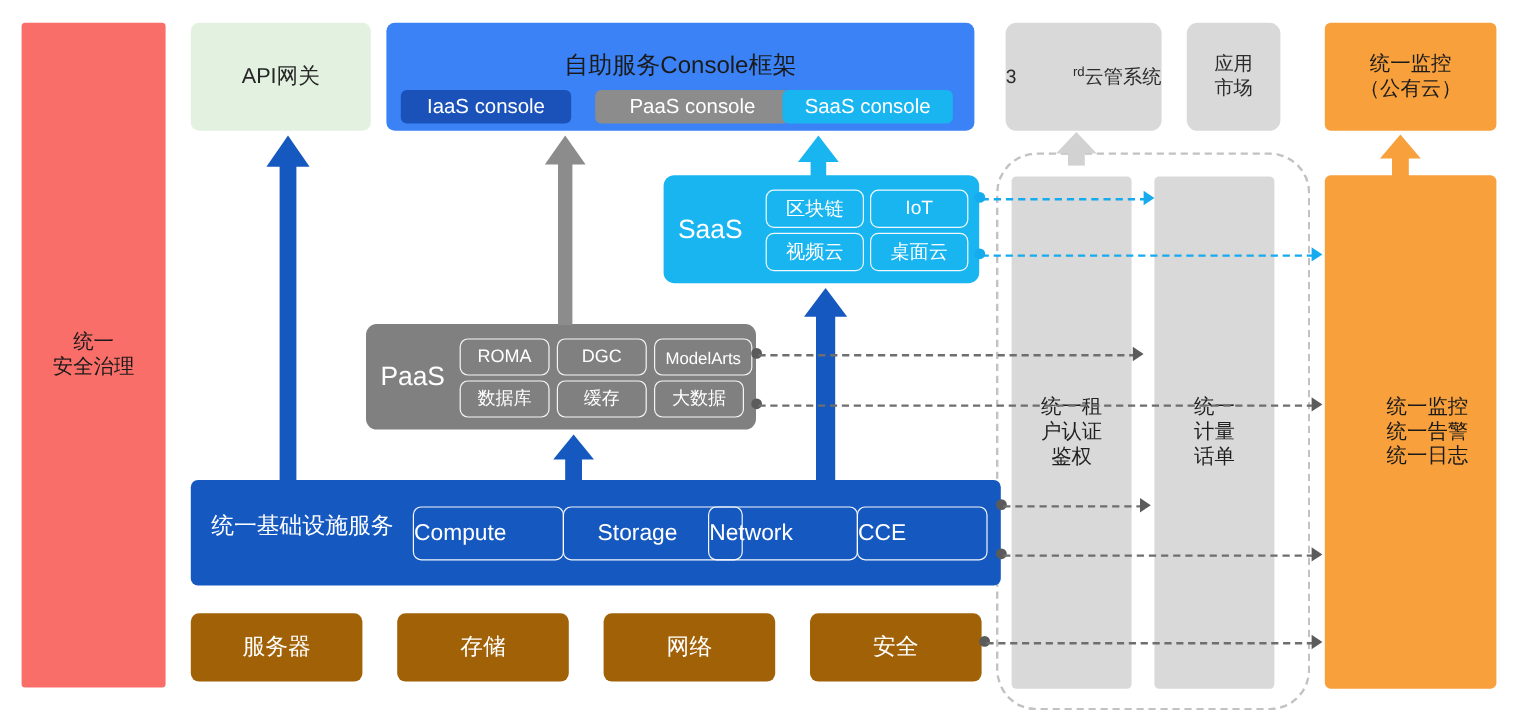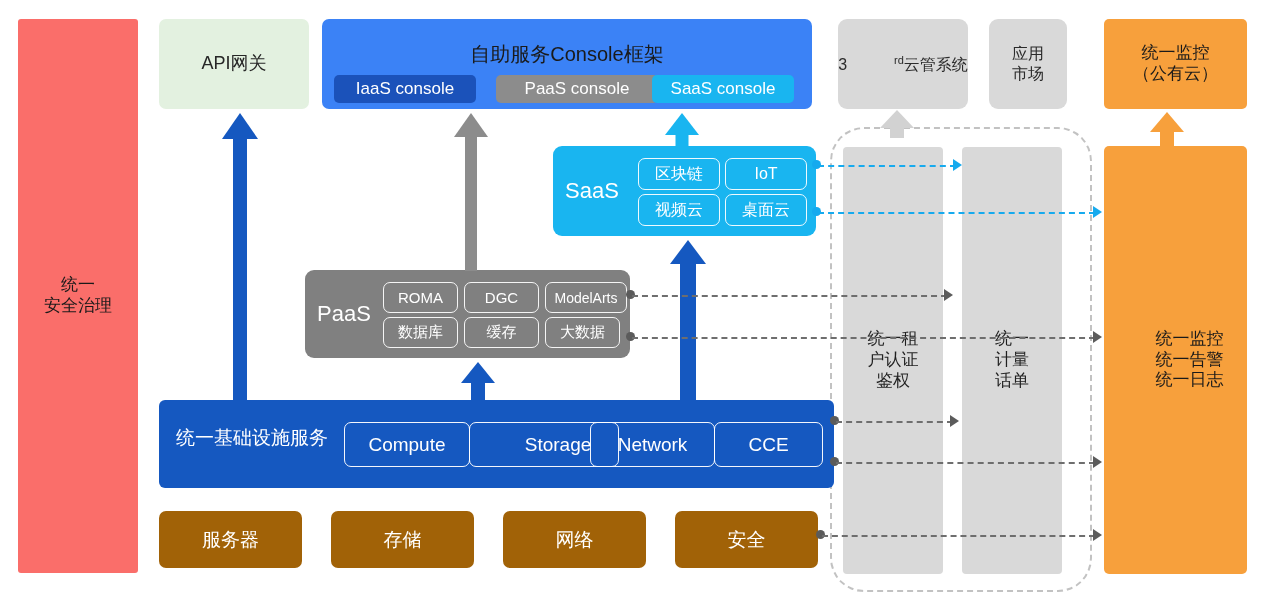--- a/index.html
+++ b/index.html
@@ -24,21 +24,21 @@
   .layer-saas{background:#19b5f0;border-radius:9px;}
   .layer-paas{background:#808080;border-radius:9px;}
   .layer-label{position:absolute;color:#fff;font-size:22px;display:flex;align-items:center;}
   .pill{position:absolute;border:1.6px solid rgba(255,255,255,.92);border-radius:7px;color:#fff;
         display:flex;align-items:center;justify-content:center;font-size:16px;background:transparent;}
 
   
   .bar-infra{background:#1558c0;border-radius:6px;}
   .infra-label{position:absolute;color:#fff;font-size:19px;display:flex;align-items:center;}
   .pill-infra{position:absolute;border:1.6px solid rgba(255,255,255,.95);border-radius:7px;color:#fff;
-        display:flex;align-items:center;justify-content:center;font-size:19px;}
+        display:flex;align-items:center;justify-content:flex-start;font-size:19px;}
   .box-blue{background:#a16207;border-radius:7px;color:#fff;font-size:19px;}
 
   
   .dashed-wrap{border:2.5px dashed #c2c2c2;border-radius:34px;background:transparent;}
   .col-grey{background:#d9d9d9;border-radius:4px;color:#1f1f1f;font-size:17px;}
 
   
   .dline{height:0;border-top:2px dashed #6e6e6e;}
   .dline-cyan{height:0;border-top:2px dashed #16aaee;}
   .dot{width:9px;height:9px;border-radius:50%;background:#5b5b5b;}

